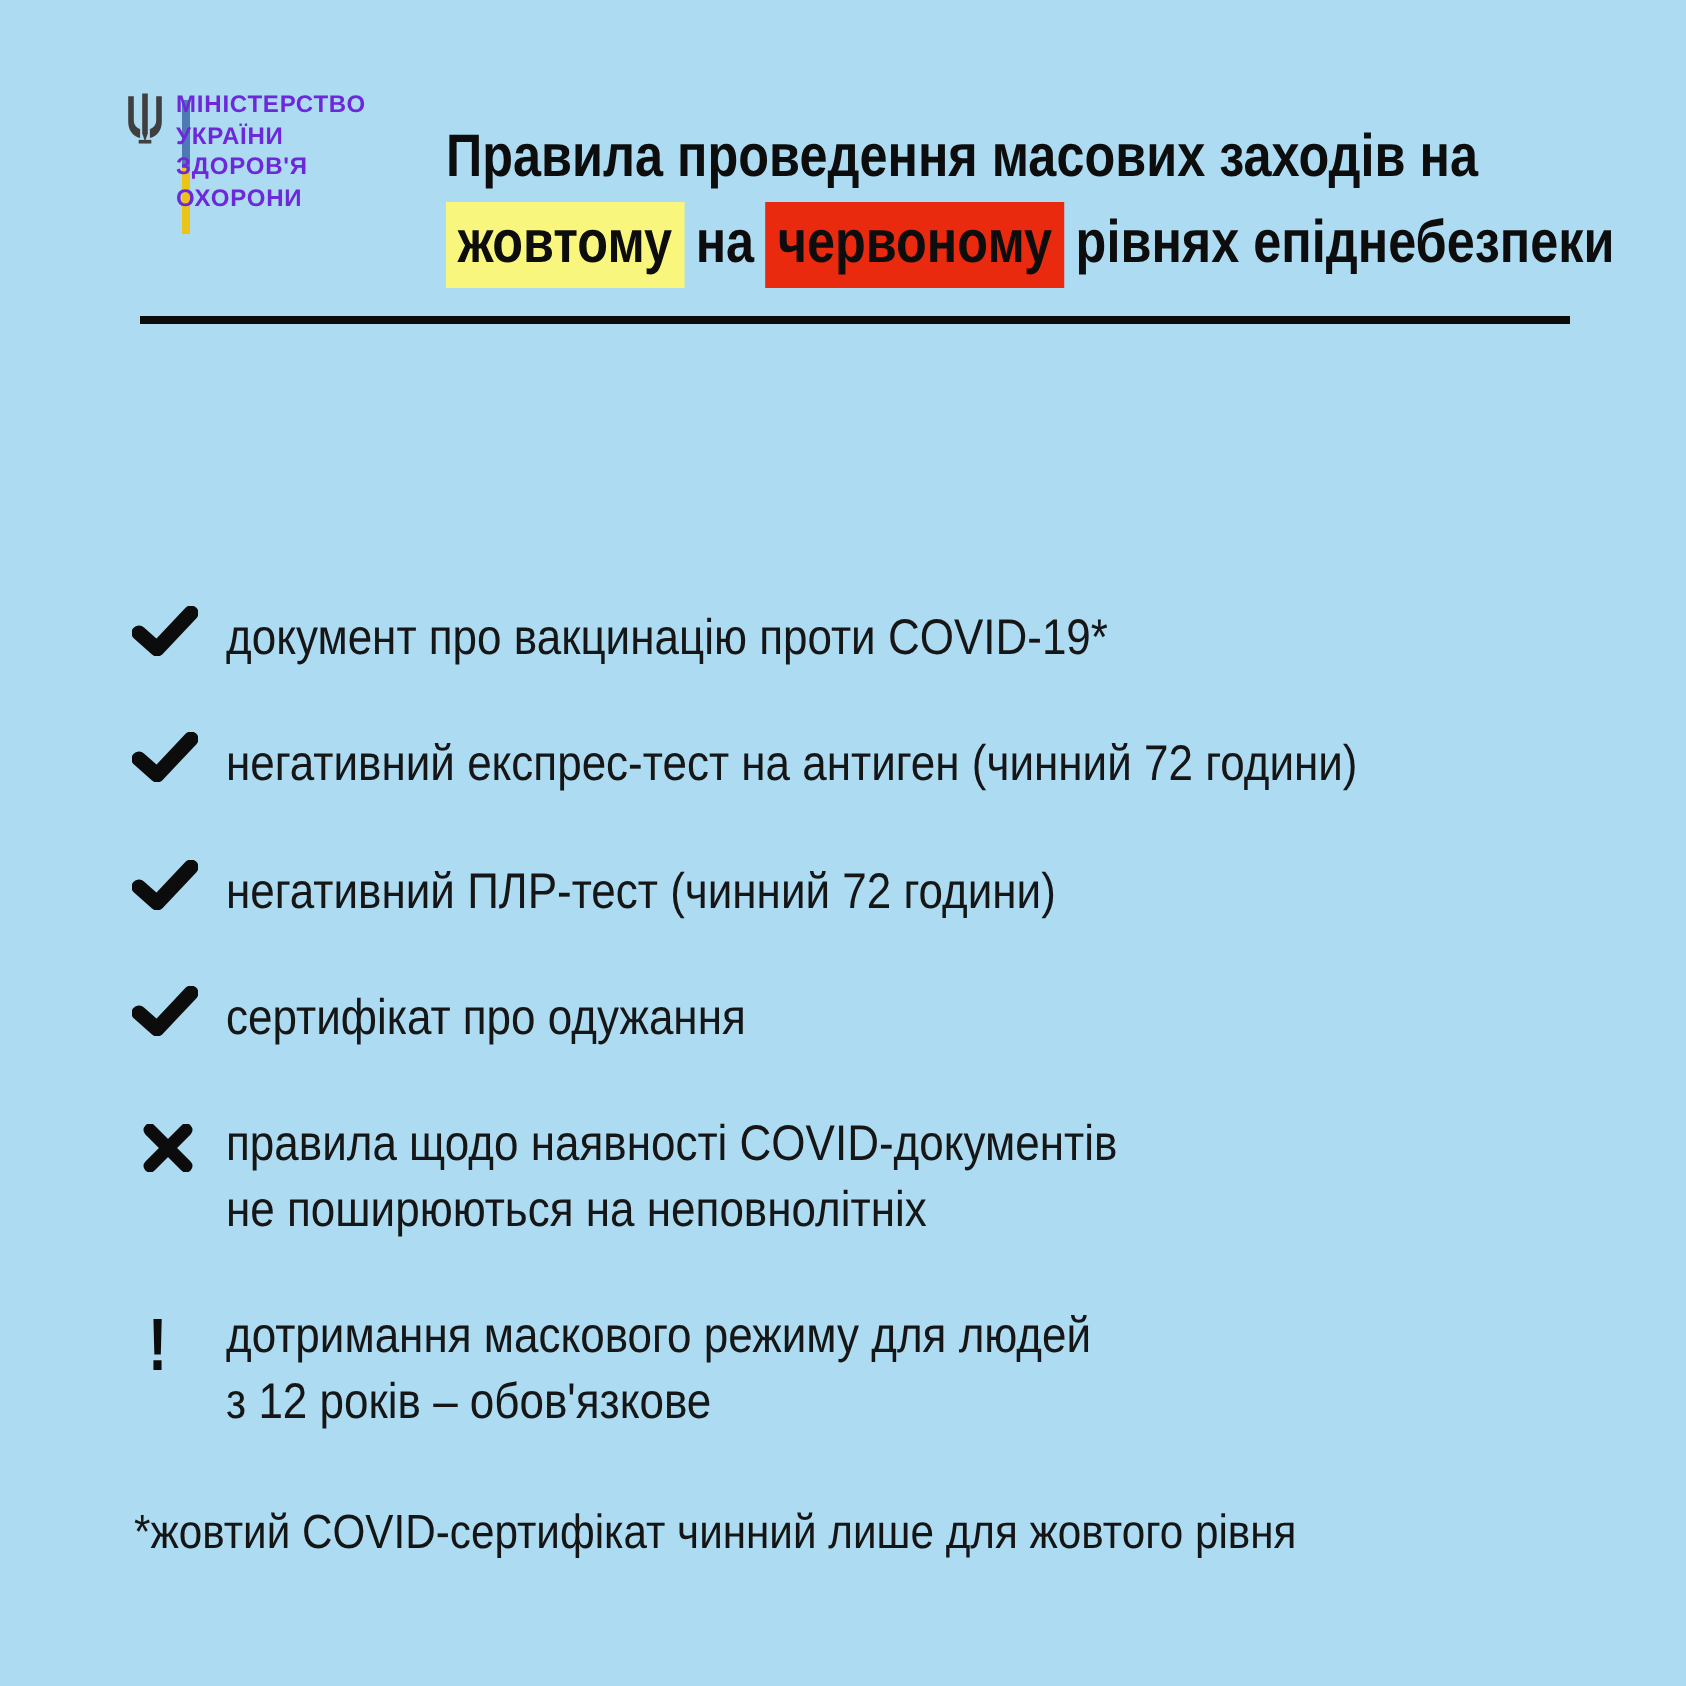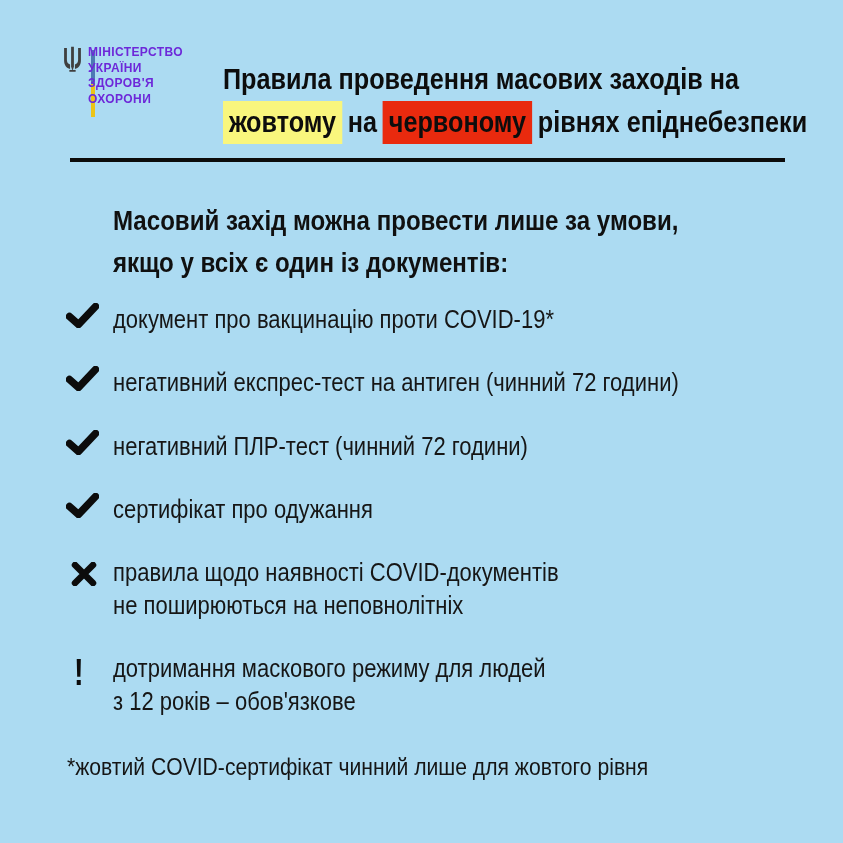--- a/index.html
+++ b/index.html
@@ -88,26 +88,20 @@
     <div class="title-inner">
       <div>Правила проведення масових заходів на</div>
       <div>
         <span class="hl" style="background:#f9f67d;">жовтому</span><span class="mid-word">на</span><span class="hl" style="background:#e92a0e;">червоному</span><span class="rest-word">рівнях епіднебезпеки</span>
       </div>
     </div>
   </div>
 
   <div class="rule"></div>
 
-  <div class="intro">
-    <div class="intro-inner">
-      <div>Масовий захід можна провести лише за умови,</div>
-      <div>якщо у всіх є один із документів:</div>
-    </div>
-  </div>
 
   <div class="row r1">
     <div class="icon-box">
       <svg width="33" height="25" viewBox="0 0 33 25" fill="none" xmlns="http://www.w3.org/2000/svg">
         <path d="M3.5 13.5 L12.5 21.5 L29.5 3.5" stroke="#0c0c0c" stroke-width="7.5" stroke-linecap="round" stroke-linejoin="round"></path>
       </svg>
     </div>
     <div class="txt">
       <div>документ про вакцинацію проти COVID-19*</div>
     </div>

